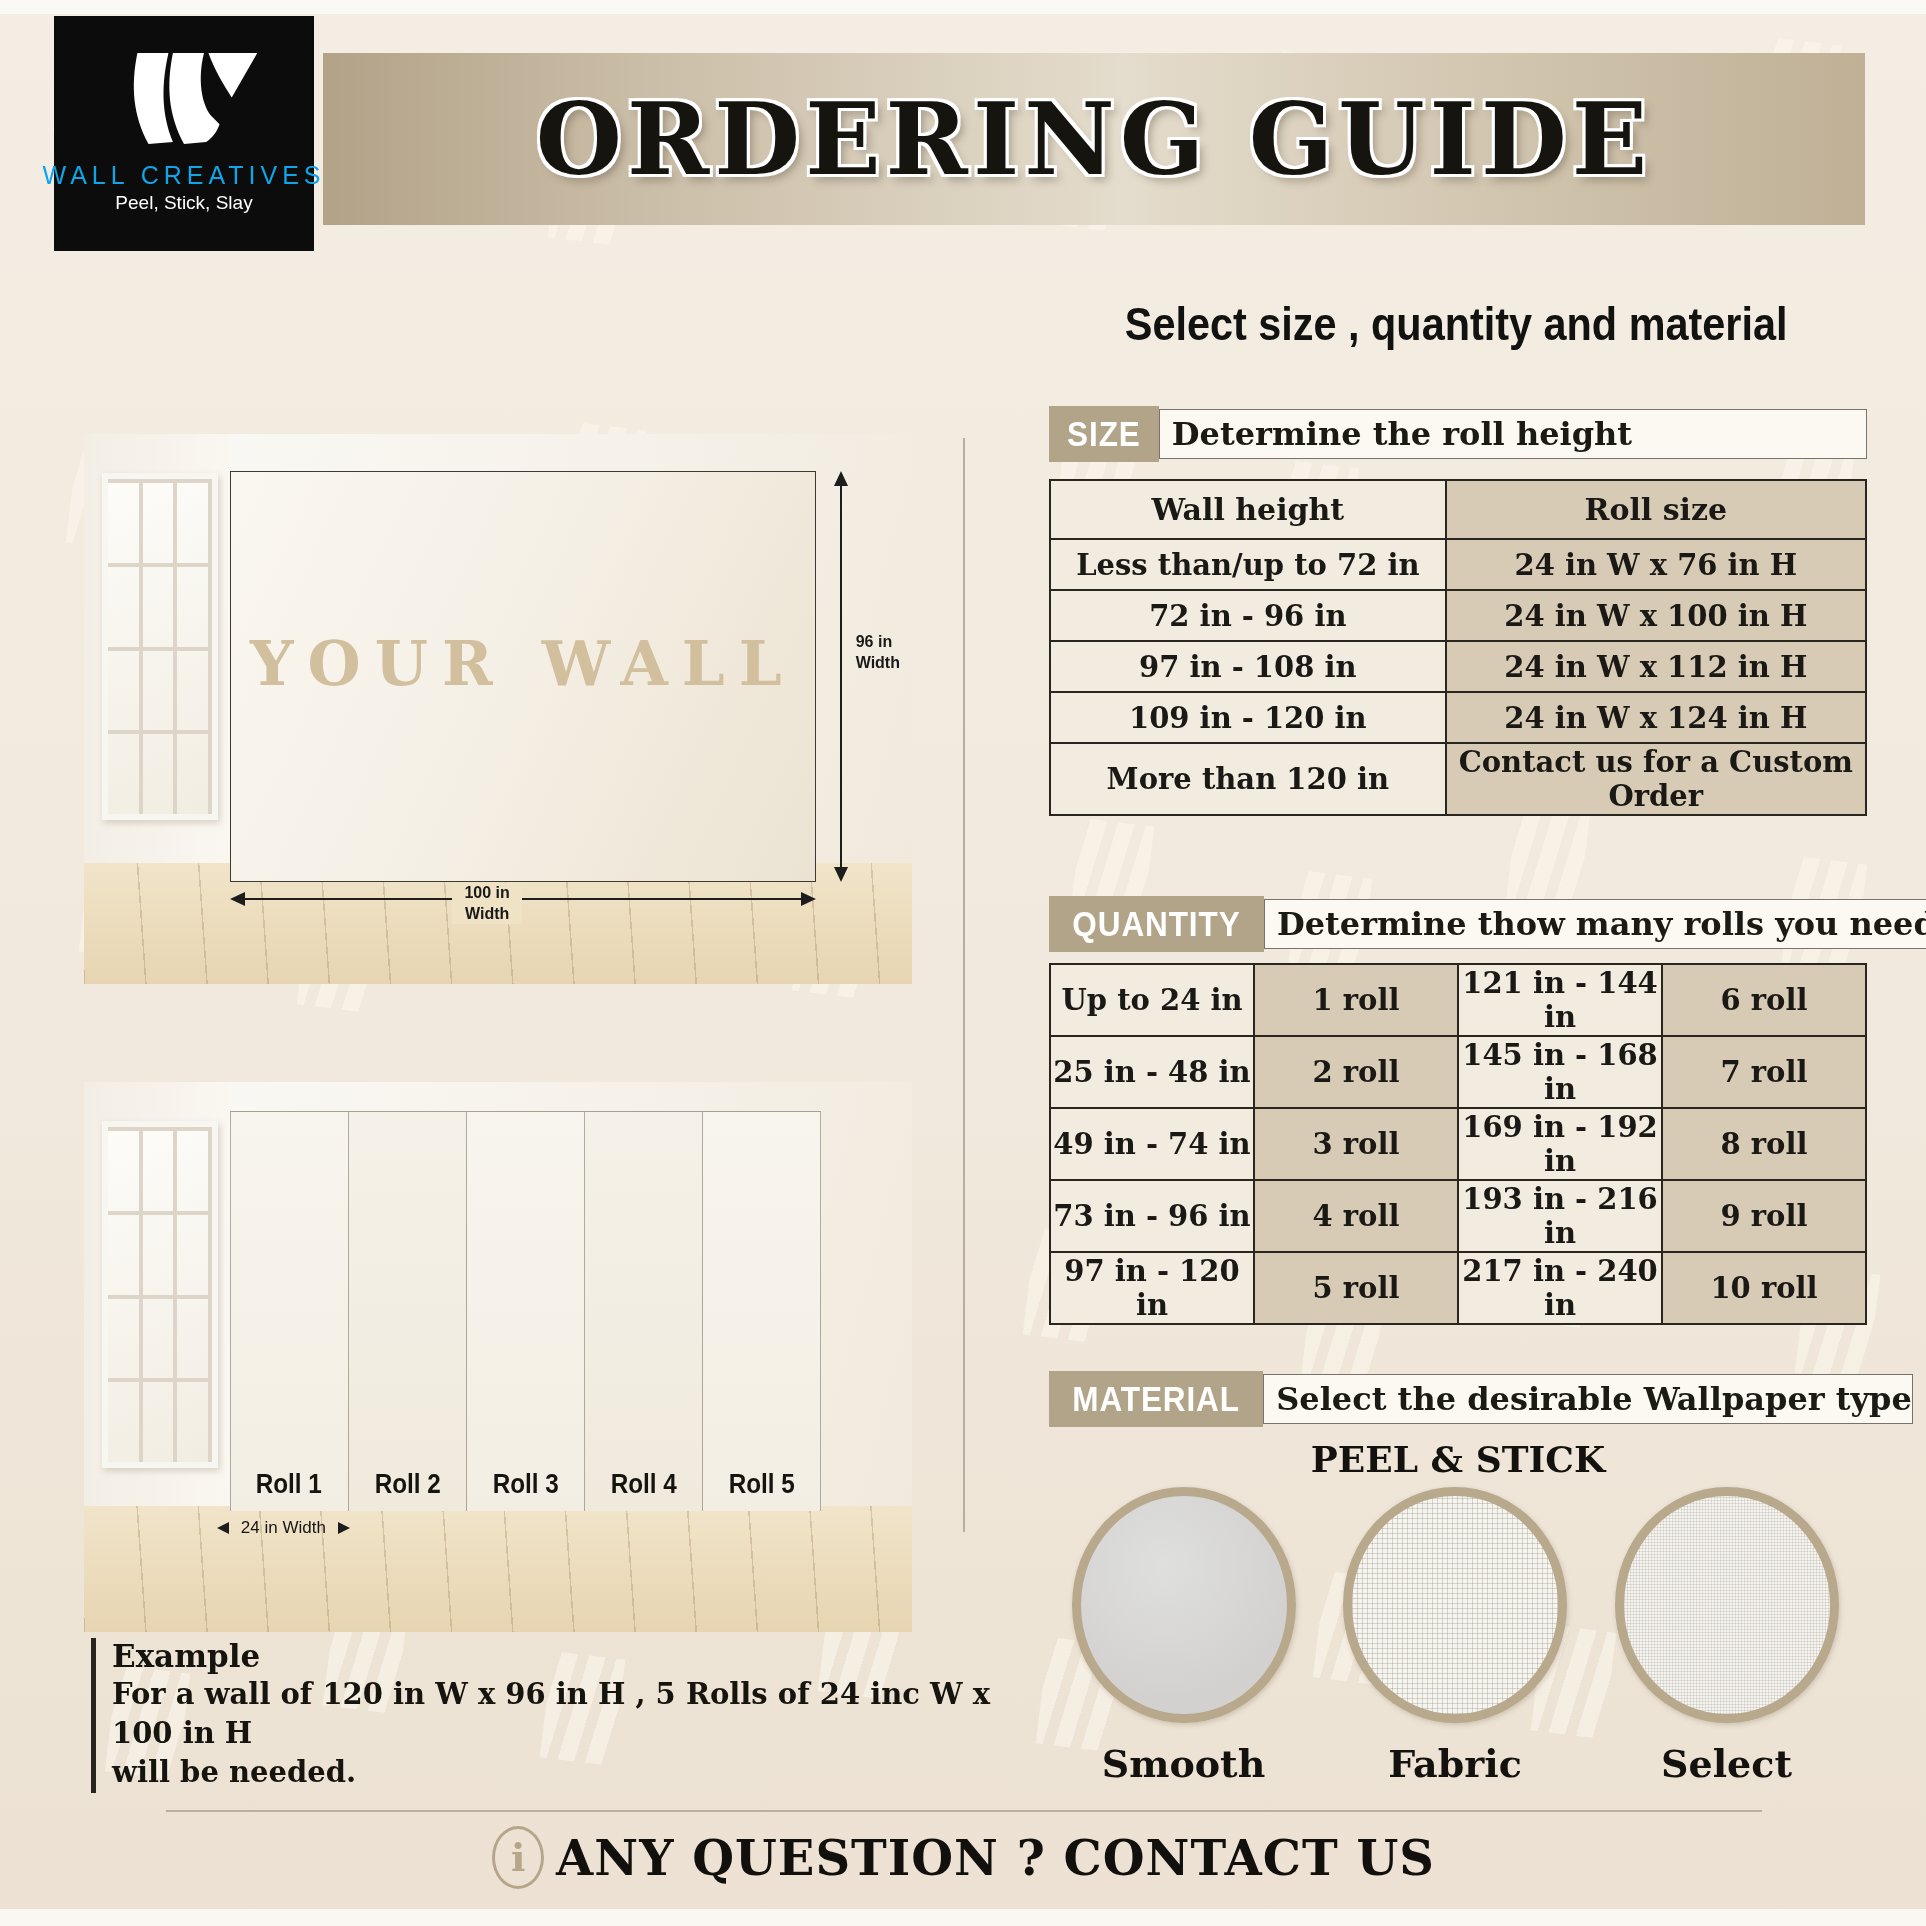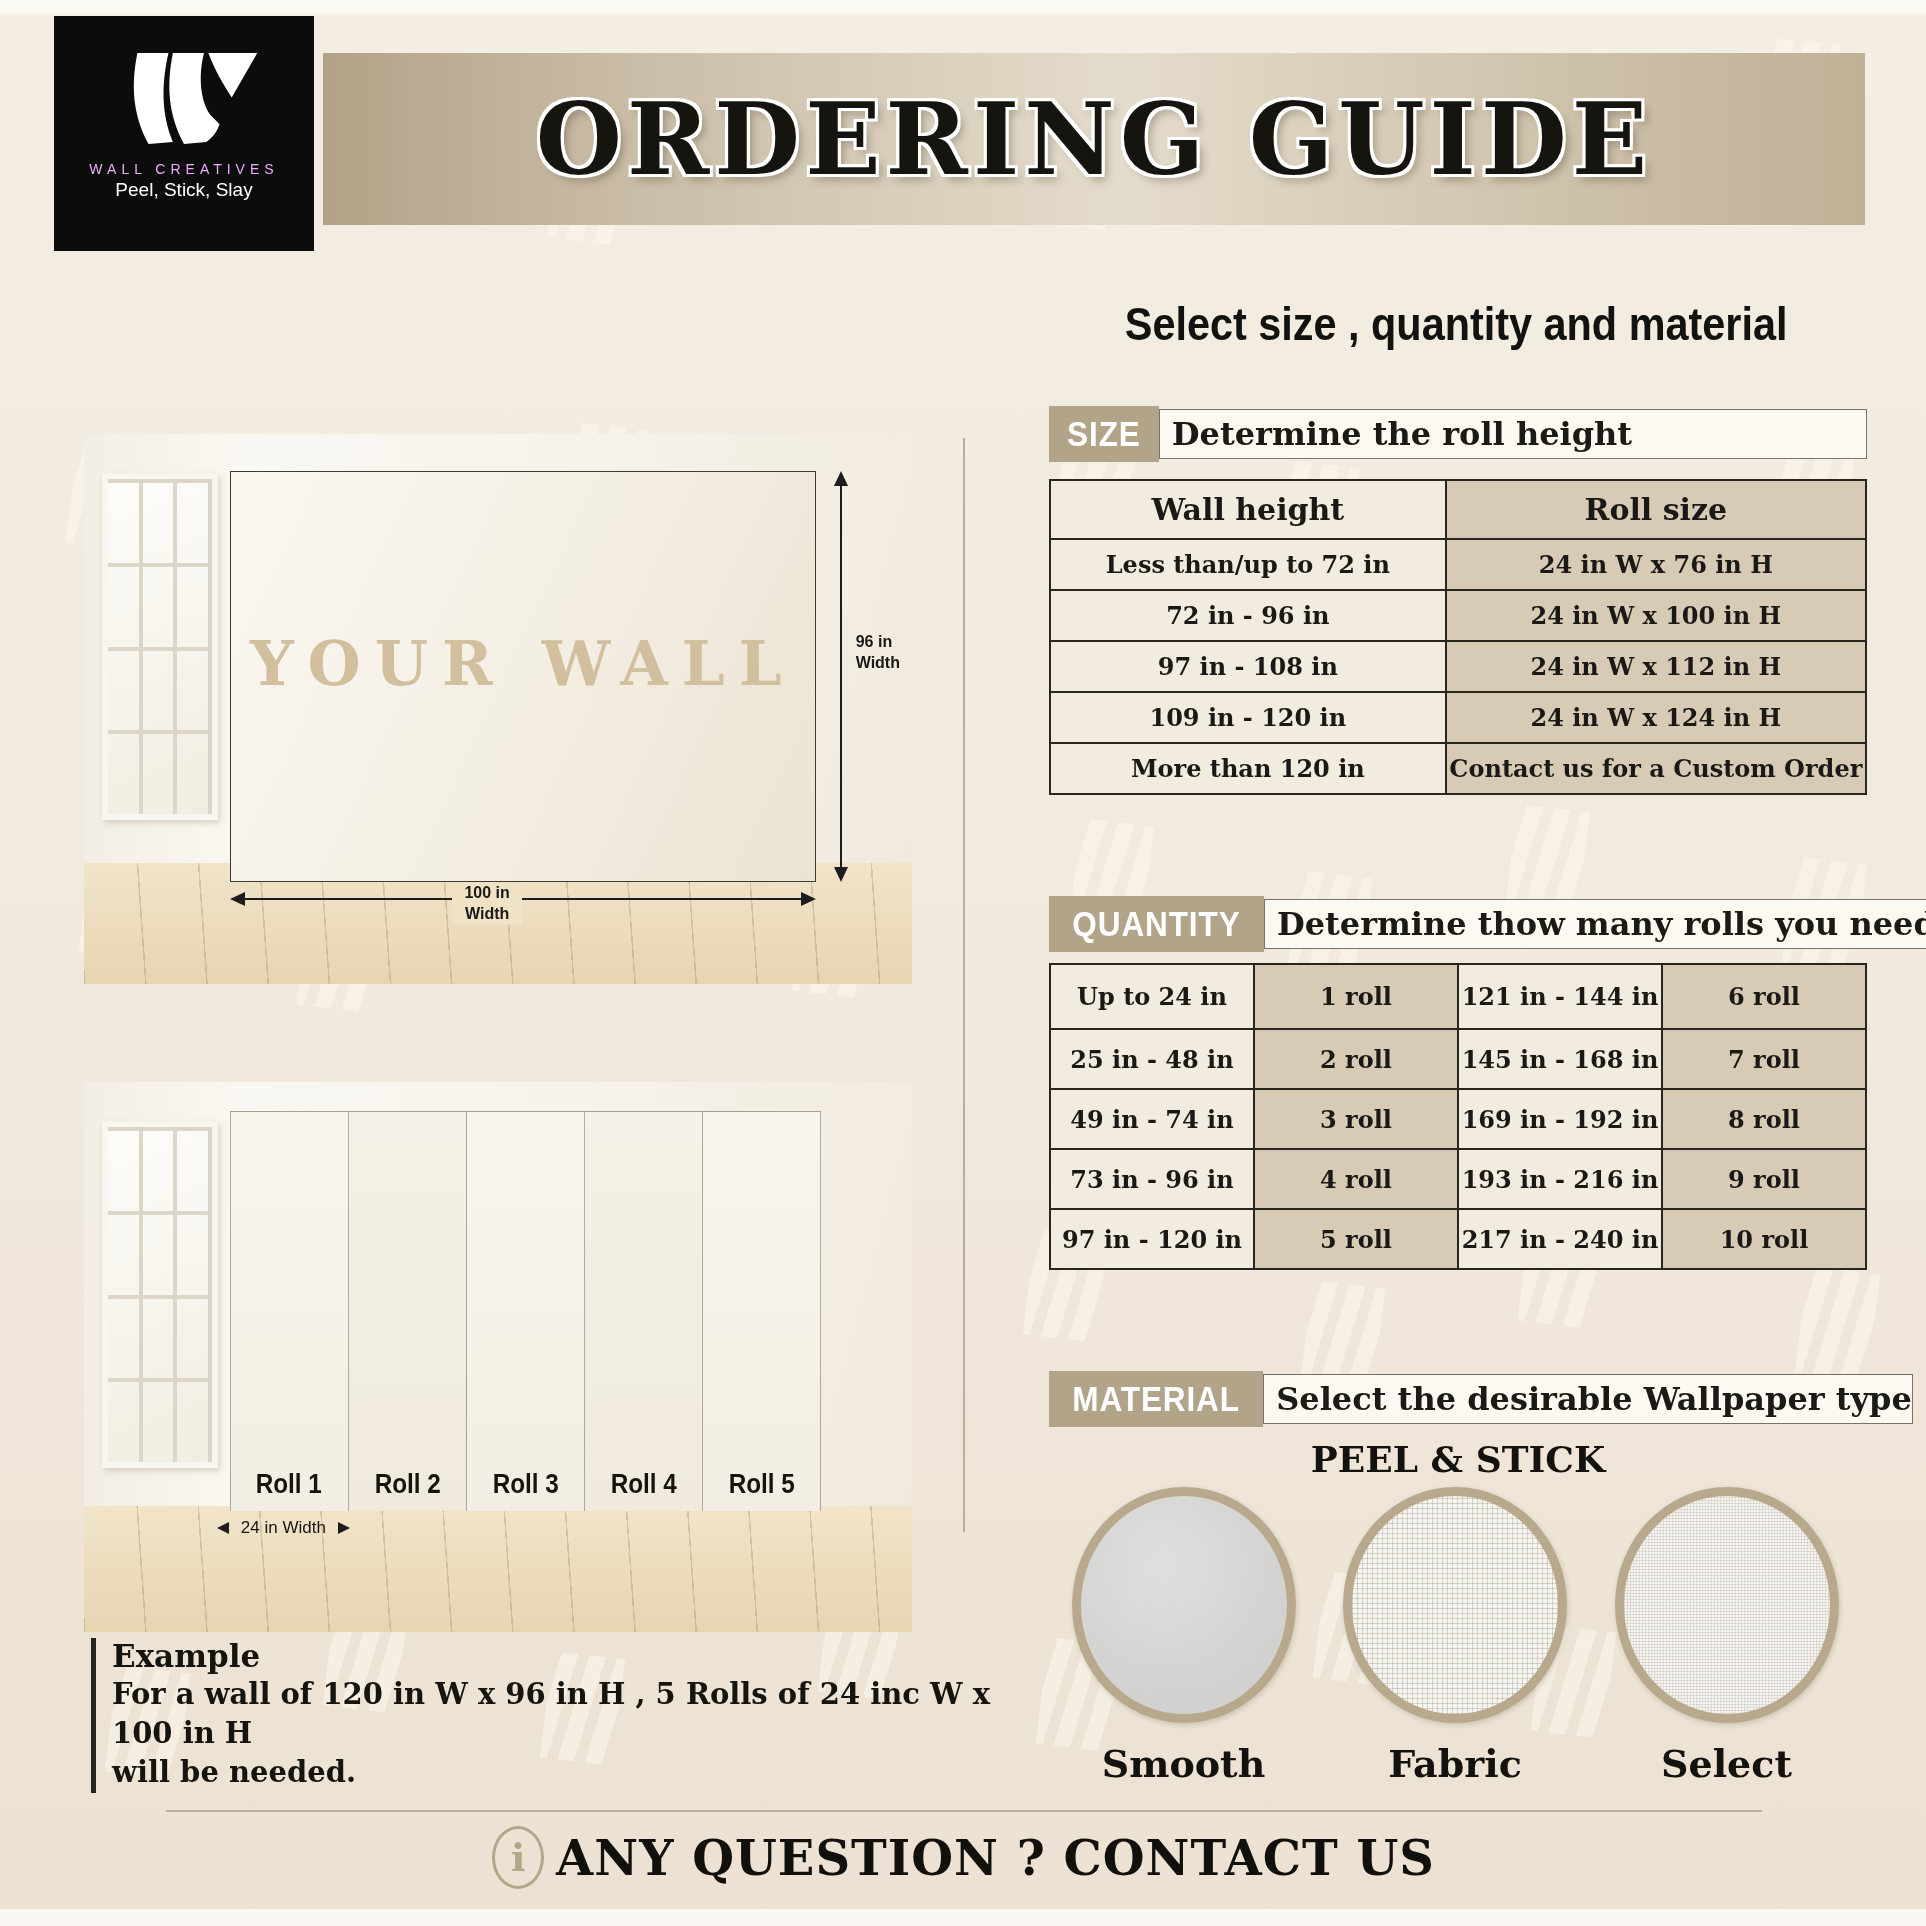--- a/index.html
+++ b/index.html
@@ -12,21 +12,21 @@
   
   #watermarks{position:absolute;left:0;top:0;width:1927px;height:1927px;}
   .wm{position:absolute;width:73px;height:107px;opacity:.55;transform:rotate(7deg);
     background:linear-gradient(100deg,transparent 10%,#fcf7ed 10% 28%,transparent 28% 40%,
       #fcf7ed 40% 58%,transparent 58% 70%,#fcf7ed 70% 88%,transparent 88%);}
 
   
   .logo-box{position:absolute;left:54px;top:16px;width:260px;height:235px;background:#0c0c0c;
     display:flex;flex-direction:column;align-items:center;justify-content:flex-start;}
   .logo-mark{margin-top:26px;width:168px;height:111px;}
-  .logo-name{color:#f0abfc;font-size:14px;letter-spacing:5px;margin-top:8px;white-space:nowrap;}
+  .logo-name{color:#0ea5e9;font-size:25px;letter-spacing:5px;margin-top:8px;white-space:nowrap;}
   .logo-tagline{color:#fff;font-size:19px;margin-top:2px;white-space:nowrap;}
   .banner{position:absolute;left:323px;top:53px;width:1542px;height:172px;
     background:linear-gradient(90deg,#b2a288 0%,#ccbfa9 22%,#e4dccc 52%,#cfc2ab 80%,#bfb096 100%);
     display:flex;align-items:center;justify-content:center;}
   .banner-title{font-family:"DejaVu Serif",serif;font-weight:700;font-size:99px;letter-spacing:5px;
     color:#16140f;white-space:nowrap;
     text-shadow:-3px -3px 0 #fff,3px -3px 0 #fff,-3px 3px 0 #fff,3px 3px 0 #fff,5px 6px 8px rgba(60,50,35,.35);}
 
   .col-heading{position:absolute;font-weight:700;font-size:46px;color:#121210;text-align:center;line-height:1.32;}
   .cond{display:inline-block;transform:scaleX(.9);transform-origin:center;white-space:nowrap;}
@@ -91,21 +91,21 @@
   .section-row{position:absolute;left:1049px;width:818px;height:56px;display:flex;align-items:center;}
   .tag{height:56px;background:#b2a489;color:#fff;display:flex;align-items:center;padding:0 14px;
     font-weight:700;font-size:35px;letter-spacing:1px;}
   .subtitle-box{flex:1;height:48px;background:#fcf9f2;border:1px solid #77726a;display:flex;align-items:center;
     padding-left:12px;font-family:"DejaVu Serif",serif;font-weight:700;font-size:32px;color:#1c1a15;white-space:nowrap;}
 
   table.tbl{position:absolute;left:1049px;width:818px;border-collapse:collapse;table-layout:fixed;
     font-family:"DejaVu Serif",serif;font-weight:700;color:#1b1915;}
   .tbl th,.tbl td{border:2px solid #29261f;text-align:center;vertical-align:middle;}
   .tbl th{font-size:30px;}
-  .tbl td{font-size:24px;}
+  .tbl td{font-size:29px;}
   .c-cream{background:#f2ebdf;}
   .c-tan{background:#d8cbb6;}
   .size-tbl tr{height:51px;}
   .size-tbl tr:first-child{height:59px;border-radius:28px;}
   .qty-tbl tr{height:60px;}
   .qty-tbl tr:first-child{height:65px;}
 
   .peel-stick{position:absolute;left:1049px;top:1438px;width:818px;text-align:center;
     font-family:"DejaVu Serif",serif;font-weight:700;font-size:36px;color:#14120e;}
   .materials{position:absolute;left:1059px;top:1487px;width:792px;display:flex;justify-content:space-between;}

